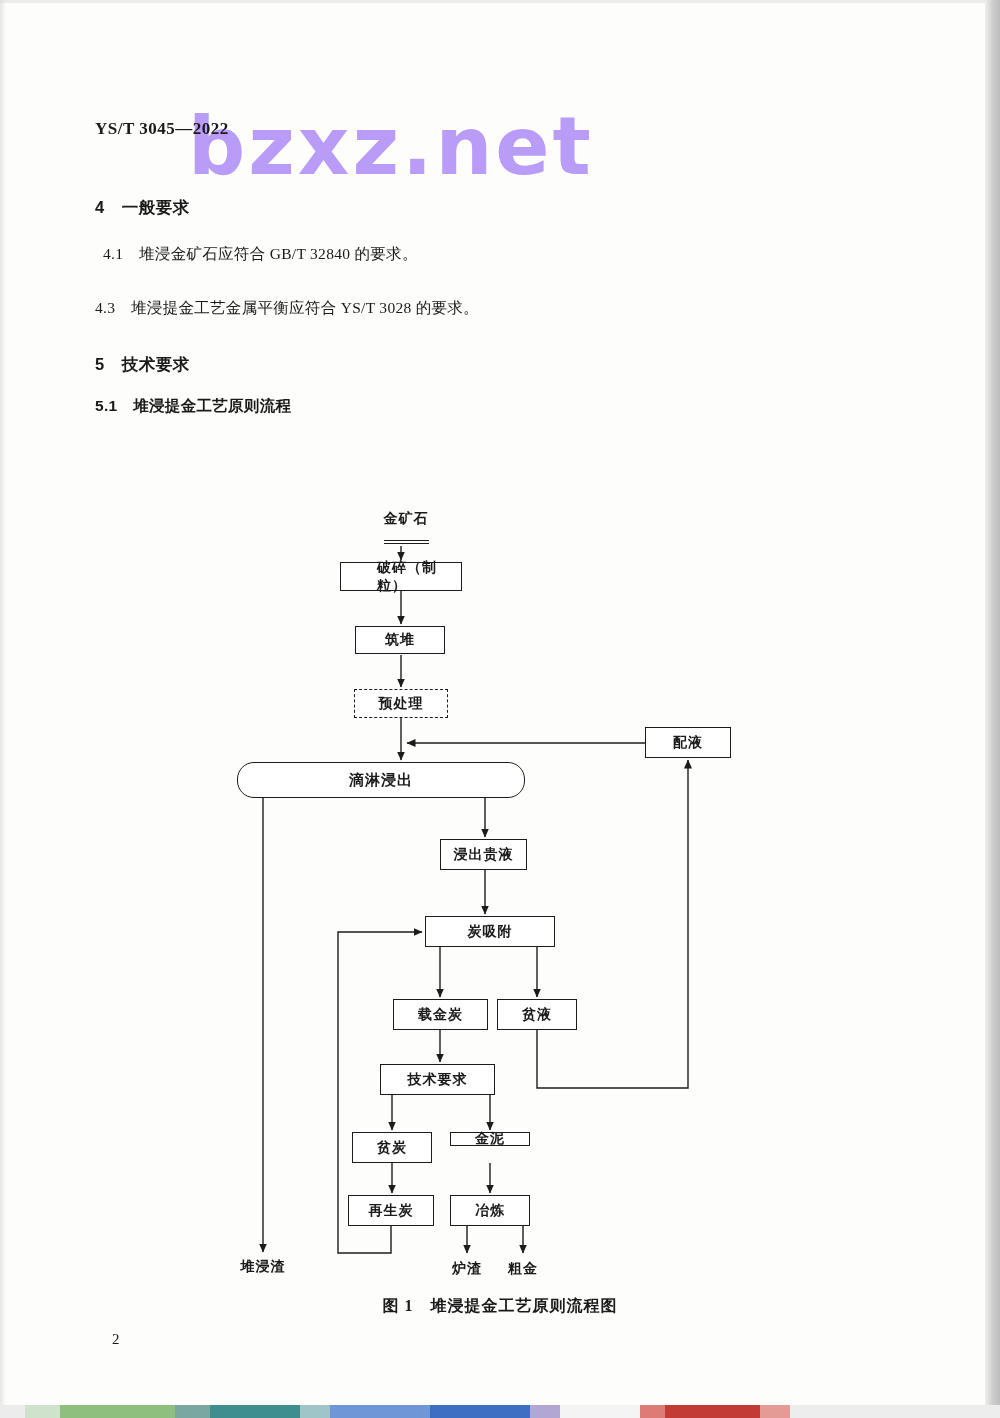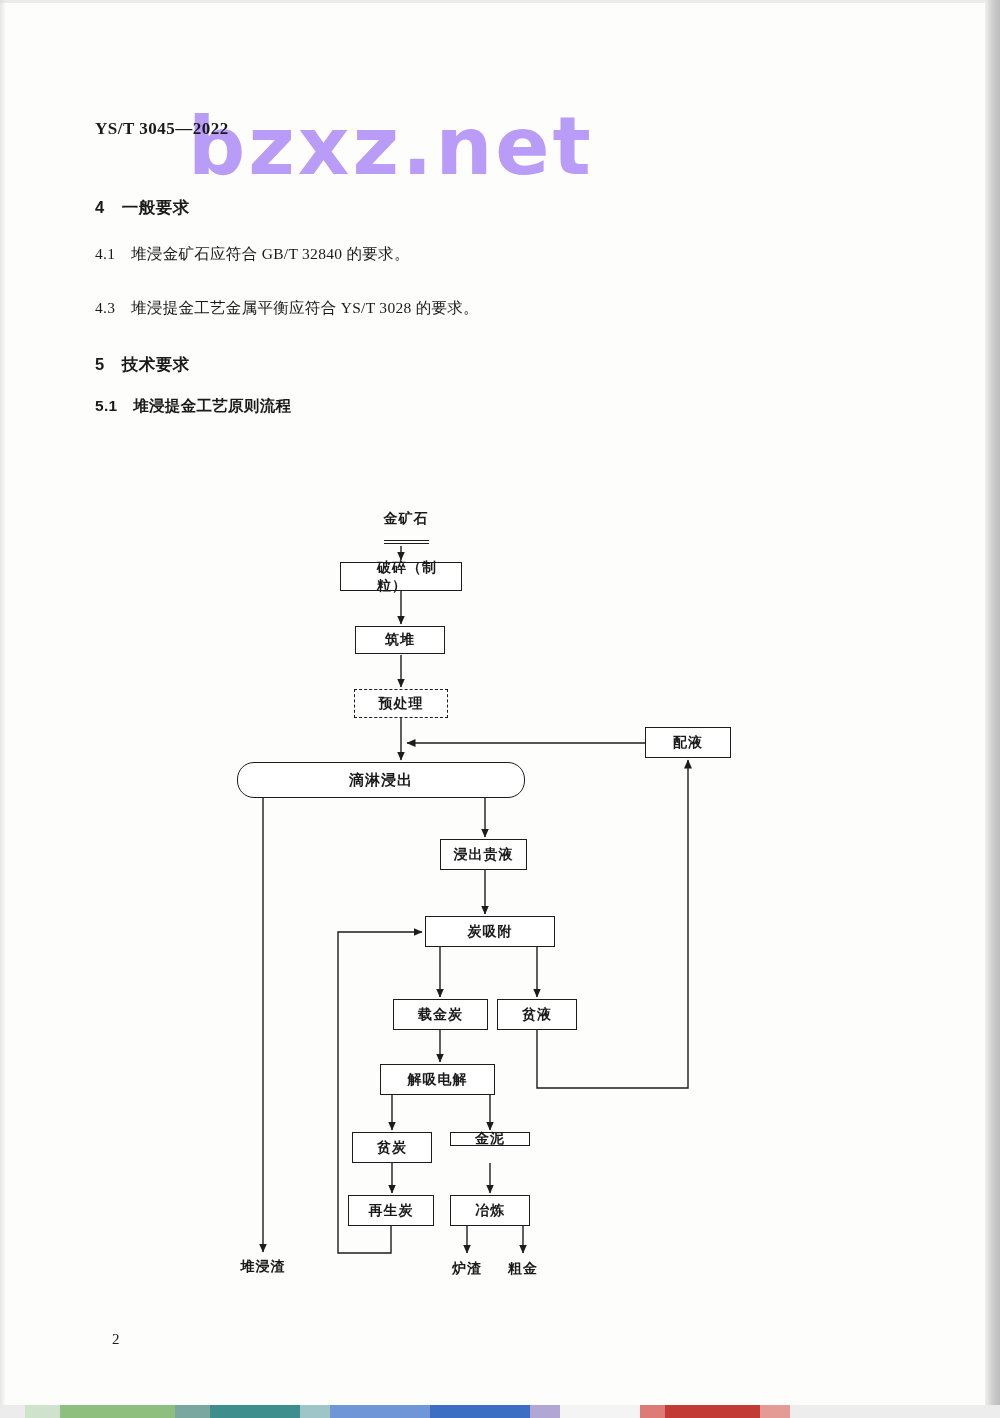--- a/index.html
+++ b/index.html
@@ -60,21 +60,21 @@
 <div class="page">
 
   <div class="edge-top"></div>
   <div class="edge-left"></div>
 
   <div class="watermark">bzxz.net</div>
 
   <div class="doc-number">YS/T 3045—2022</div>
 
   <div class="sec-heading h-sans" style="top:197px;">4　一般要求</div>
-  <div class="item" style="top:244px;">4.1　堆浸金矿石应符合 GB/T 32840 的要求。</div>
+  <div class="item" style="top:244px;margin-left:8px;">4.1　堆浸金矿石应符合 GB/T 32840 的要求。</div>
   <div class="item" style="top:298px;text-align:right;">4.3　堆浸提金工艺金属平衡应符合 YS/T 3028 的要求。</div>
 
   <div class="sec-heading h-sans" style="top:354px;">5　技术要求</div>
   <div class="item h-sans" style="top:396px; font-size:15.5px;">5.1　堆浸提金工艺原则流程</div>
 
   <svg class="connectors" width="1000" height="1418" viewBox="0 0 1000 1418">
     <defs>
       <marker id="arr" markerWidth="10" markerHeight="10" refX="8.5" refY="4" orient="auto" markerUnits="userSpaceOnUse">
         <path d="M0,0 L9,4 L0,8 Z" fill="#1c1c1c"></path>
       </marker>
@@ -108,28 +108,29 @@
 
   <div class="node" style="left:340px; top:562px; width:122px; height:29px;padding-left:36px;">破碎（制粒）</div>
   <div class="node" style="left:355px; top:626px; width:90px; height:28px;">筑堆</div>
   <div class="node dashed" style="left:354px; top:689px; width:94px; height:29px;">预处理</div>
   <div class="node" style="left:645px; top:727px; width:86px; height:31px;">配液</div>
   <div class="node" style="left:237px; top:762px; width:288px; height:36px; font-size:15px;border-radius:17px;">滴淋浸出</div>
   <div class="node" style="left:440px; top:839px; width:87px; height:31px;">浸出贵液</div>
   <div class="node" style="left:425px; top:916px; width:130px; height:31px;">炭吸附</div>
   <div class="node" style="left:393px; top:999px; width:95px; height:31px;">载金炭</div>
   <div class="node" style="left:497px; top:999px; width:80px; height:31px;">贫液</div>
-  <div class="node" style="left:380px; top:1064px; width:115px; height:31px;">解吸电解</div>
+  <div class="node" style="left:380px; top:1064px; width:115px; height:31px;">技术要求</div>
   <div class="node" style="left:352px; top:1132px; width:80px; height:31px;">贫炭</div>
   <div class="node" style="left:450px; top:1132px; width:80px; height:14px;">金泥</div>
   <div class="node" style="left:348px; top:1195px; width:86px; height:31px;text-align:center;">再生炭</div>
   <div class="node" style="left:450px; top:1195px; width:80px; height:31px;">冶炼</div>
 
   <div class="flow-label" style="left:228px; top:1258px; width:70px;">堆浸渣</div>
   <div class="flow-label" style="left:442px; top:1260px; width:50px;">炉渣</div>
   <div class="flow-label" style="left:498px; top:1260px; width:50px;">粗金</div>
 
+  <div class="caption">图 1　堆浸提金工艺原则流程图</div>
 
   <div class="page-number">2</div>
 
   <div class="edge-right"></div>
   <div class="color-strip"></div>
 </div>
 
 </body></html>

